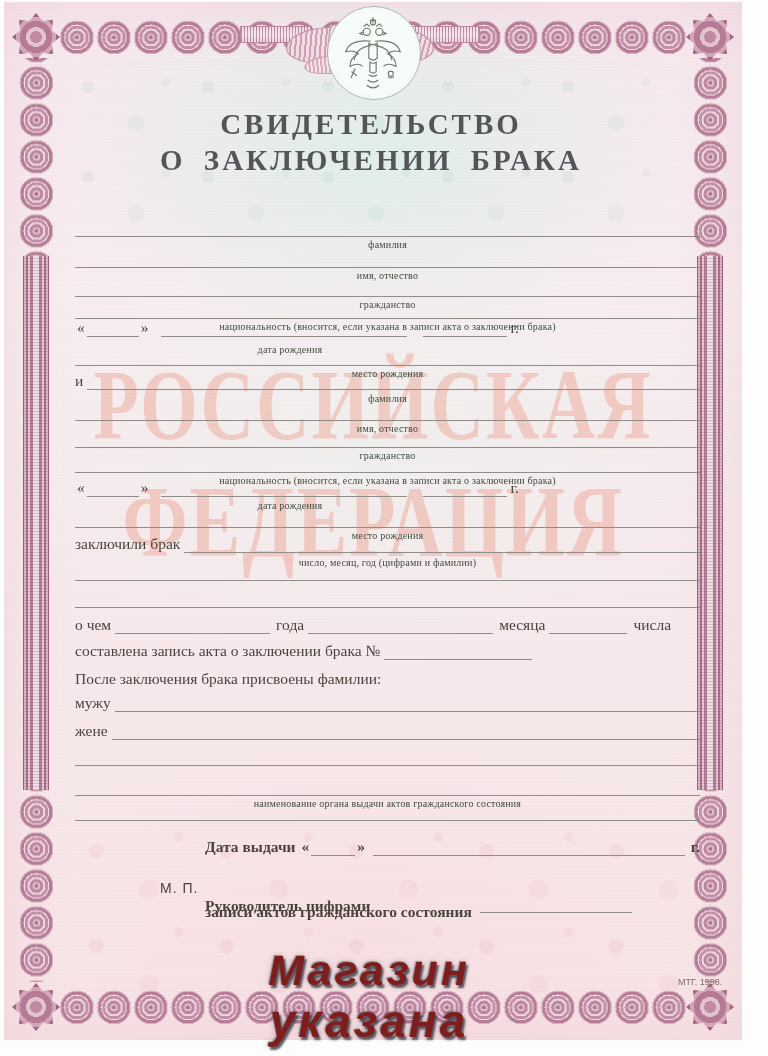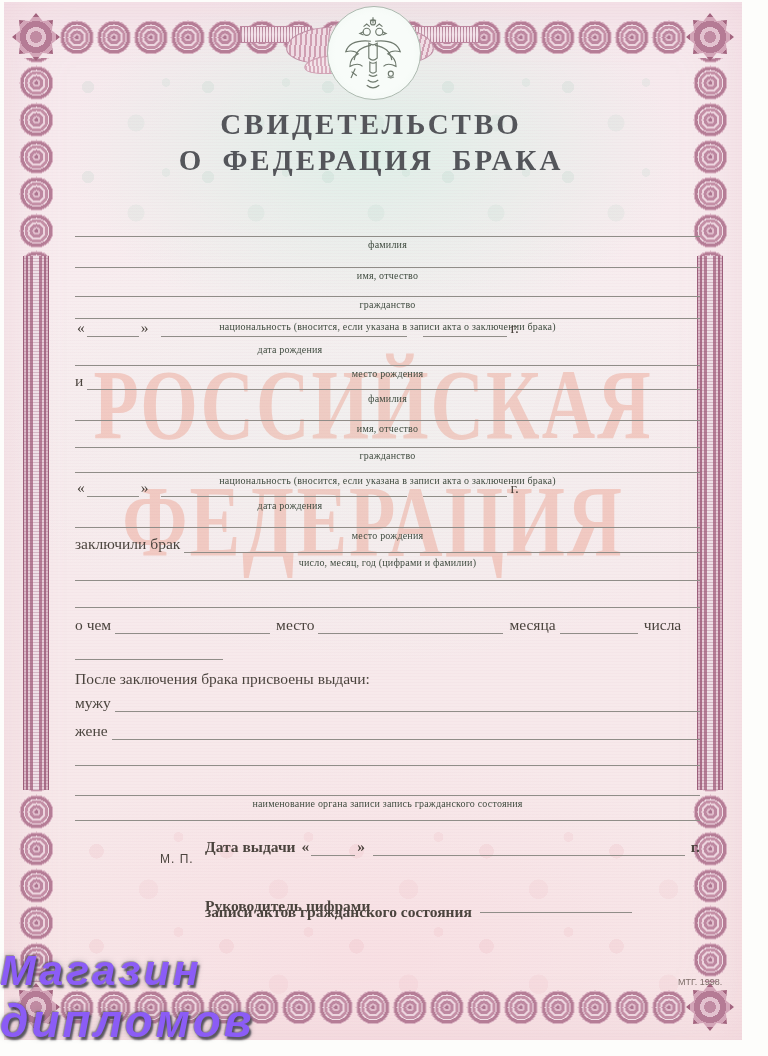--- a/index.html
+++ b/index.html
@@ -72,40 +72,40 @@
   .wing2.r{right:326px;border-radius:40% 60% 95% 30%/50% 90% 100% 40%;transform:rotate(8deg);}
   .arch{position:absolute;left:50%;top:4px;width:92px;height:92px;margin-left:-46px;border-radius:50%;
     border:1px solid #adbab0;background:radial-gradient(circle,#f8fcf9 60%,#eef5f0);}
   .eagle{position:absolute;left:50%;top:12px;margin-left:-32px;}
   
   .wm{position:absolute;left:0;right:22px;text-align:center;font-weight:bold;
     color:rgba(231,121,97,.30);transform:scaleY(1.35);letter-spacing:2px;z-index:3;
     font-family:"Liberation Serif",serif;}
   .wm.l1{top:362px;font-size:74px;}
   .wm.l2{top:478px;font-size:76px;}
-  .shop{position:absolute;left:0;right:30px;text-align:left;color:#8b5cf6;z-index:40;
+  .shop{position:absolute;left:0;right:30px;text-align:center;color:#7f1d1d;z-index:40;
     font-family:"Liberation Sans",sans-serif;font-weight:bold;font-style:italic;
     text-shadow:2px 3px 2px rgba(66,66,76,.85),-1px -1px 1px rgba(66,66,76,.45),0 0 6px rgba(80,80,90,.4);}
   .shop.l1{top:946px;font-size:43px;letter-spacing:3px;}
   .shop.l2{top:994px;font-size:46px;letter-spacing:3px;}
   
   .title{position:absolute;left:0;right:26px;text-align:center;z-index:5;
     color:#54555a;font-weight:bold;font-size:29px;letter-spacing:3px;}
   .title.t1{top:108px;}
   .title.t2{top:144px;word-spacing:8px;}
   .row{position:absolute;left:75px;right:68px;height:20px;display:flex;align-items:flex-end;
     font-size:15.5px;color:#4b443e;z-index:5;white-space:nowrap;}
   .row .w{padding:0 4px 0 0;}
   .fill{flex:1;border-bottom:1px solid #908d88;height:1px;}
   .seg{border-bottom:1px solid #908d88;height:1px;display:inline-block;}
   .hr{position:absolute;left:75px;right:68px;border-bottom:1px solid #908d88;z-index:5;}
   .lbl{position:absolute;left:75px;right:68px;text-align:center;font-size:10px;
     color:#3e4a3e;z-index:5;letter-spacing:.2px;}
   .lbl.half{left:160px;right:auto;width:260px;}
-  .mp{position:absolute;left:160px;top:852px;font-size:12px;color:#4b443e;letter-spacing:1px;z-index:5;
+  .mp{position:absolute;left:160px;top:880px;font-size:14px;color:#4b443e;letter-spacing:1px;z-index:5;
     font-family:"Liberation Sans",sans-serif;}
   .head1{position:absolute;left:205px;top:897px;font-size:15.5px;font-weight:bold;color:#4b443e;z-index:5;}
   .headrow{position:absolute;left:205px;right:96px;top:902px;height:20px;display:flex;align-items:center;
     font-size:15.5px;font-weight:bold;color:#4b443e;z-index:5;white-space:nowrap;}
   .headrow .fill{margin-left:8px;margin-right:40px;}
   .mtg{position:absolute;left:646px;top:977px;font-size:9px;color:#7d6c68;z-index:5;
     font-family:"Liberation Sans",sans-serif;padding-left:32px;}
   .bold{font-weight:bold;}
   .q{padding:0 2px;}
 </style>
@@ -157,21 +157,21 @@
         <path d="M13 52 l-4 9 M9.5 55 l5 4"></path>
       </g>
     </svg>
   </div>
 </div>
 
 <div class="wm l1">РОССИЙСКАЯ</div>
 <div class="wm l2">ФЕДЕРАЦИЯ</div>
 
 <div class="title t1">СВИДЕТЕЛЬСТВО</div>
-<div class="title t2">О ФЕДЕРАЦИЯ БРАКА</div>
+<div class="title t2">О ЗАКЛЮЧЕНИИ БРАКА</div>
 
 <div class="hr" style="top:236px"></div>
 <div class="lbl" style="top:239px">фамилия</div>
 <div class="hr" style="top:267px"></div>
 <div class="lbl" style="top:270px">имя, отчество</div>
 <div class="hr" style="top:296px"></div>
 <div class="lbl" style="top:299px">гражданство</div>
 <div class="hr" style="top:318px"></div>
 <div class="lbl" style="top:321px">национальность (вносится, если указана в записи акта о заключении брака)</div>
 <div class="row" style="top:317px">
@@ -213,57 +213,58 @@
   <span class="w">заключили брак</span>
   <span class="fill"></span>
 </div>
 <div class="lbl" style="top:557px">число, месяц, год (цифрами и фамилии)</div>
 <div class="hr" style="top:580px"></div>
 <div class="hr" style="top:607px"></div>
 
 <div class="row" style="top:614px">
   <span class="w">о чем</span>
   <span class="seg" style="width:155px;margin-right:6px"></span>
-  <span class="w">место</span>
+  <span class="w">года</span>
   <span class="seg" style="width:185px;margin-right:6px"></span>
   <span class="w">месяца</span>
   <span class="seg" style="width:78px;margin-right:6px"></span>
   <span>числа</span>
 </div>
 <div class="row" style="top:640px">
+  <span class="w">составлена запись акта о заключении брака №</span>
   <span class="seg" style="width:148px"></span>
 </div>
 <div class="row" style="top:668px">
-  <span>После заключения брака присвоены выдачи:</span>
+  <span>После заключения брака присвоены фамилии:</span>
 </div>
 <div class="row" style="top:692px">
   <span class="w">мужу</span>
   <span class="fill"></span>
 </div>
 <div class="row" style="top:720px">
   <span class="w">жене</span>
   <span class="fill"></span>
 </div>
 <div class="row" style="top:746px">
   <span class="fill"></span>
 </div>
 <div class="hr" style="top:795px"></div>
-<div class="lbl" style="top:798px">наименование органа записи запись гражданского состояния</div>
+<div class="lbl" style="top:798px">наименование органа выдачи актов гражданского состояния</div>
 <div class="hr" style="top:820px"></div>
 
 <div class="row bold" style="top:836px;left:205px">
   <span class="w">Дата выдачи</span>
   <span class="q">«</span>
   <span class="seg" style="width:44px"></span>
   <span class="q">»</span>
   <span class="fill" style="margin:0 6px"></span>
   <span>г.</span>
 </div>
 <div class="mp">М. П.</div>
 <div class="head1">Руководитель цифрами</div>
 <div class="headrow">
   <span>записи актов гражданского состояния</span>
   <span class="fill"></span>
 </div>
 <div class="mtg">МТГ. 1998.</div>
 
 <div class="shop l1">Магазин</div>
-<div class="shop l2">дипломов</div>
+<div class="shop l2">указана</div>
 
 </body></html>

